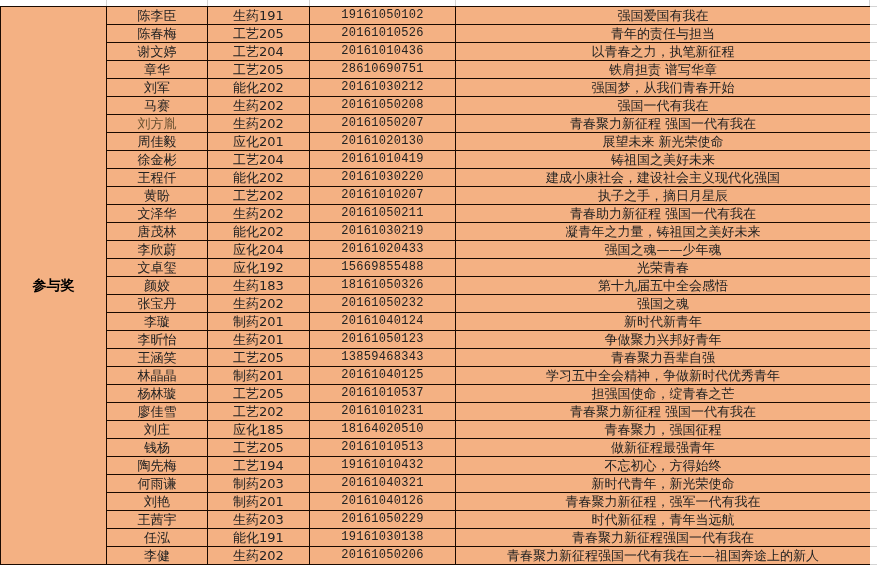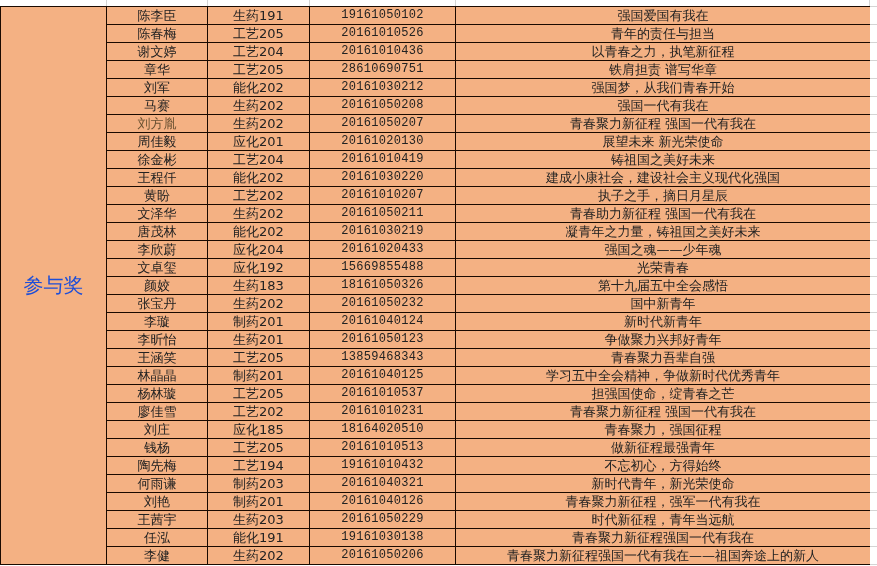--- a/index.html
+++ b/index.html
@@ -5,21 +5,21 @@
   html, body { margin: 0; padding: 0; background: #ffffff; }
   body { width: 877px; height: 566px; overflow: hidden; position: relative;
          font-family: "DejaVu Sans", "Liberation Sans", sans-serif; }
   .topstrip { position: absolute; left: 0; top: 0; width: 877px; height: 6px; background: #ffffff; }
   .topstrip .gl { position: absolute; top: 0; width: 1px; height: 6px; background: #d4d4d4; }
   .sheet { position: absolute; left: 0; top: 6px; width: 870px; }
   table { border-collapse: collapse; table-layout: fixed; width: 870px; }
   td { background: #f4b183; border: 1px solid #1a0a00; padding: 0; height: 17px;
        text-align: center; vertical-align: middle; font-size: 13px; color: #222;
        white-space: nowrap; overflow: hidden; line-height: 17px; }
-  td.award { font-size: 20px; color: #1d4ed8; border-left: 1px solid #1a0a00; }
+  td.award { font-size: 14px; color: #000000; border-left: 1px solid #1a0a00; font-weight: bold; }
   td.id { font-family: Liberation Mono, monospace; font-size: 12px; letter-spacing: 0.3px; }
   td.name.faded { color: #6b5233; text-align: center; }
   .rightgrid { position: absolute; left: 870px; top: 0; width: 7px; height: 566px; background: #ffffff; }
   .rightgrid .hl { position: absolute; left: 0; width: 7px; height: 1px; background: #d4d4d4; }
 </style>
 </head>
 <body>
 
 <div class="topstrip">
   <div class="gl" style="left:106px"></div>
@@ -133,21 +133,21 @@
         <tr>
           <td class="name">颜姣</td>
           <td class="class">生药183</td>
           <td class="id">18161050326</td>
           <td class="title">第十九届五中全会感悟</td>
         </tr>
         <tr>
           <td class="name">张宝丹</td>
           <td class="class">生药202</td>
           <td class="id">20161050232</td>
-          <td class="title">国中新青年</td>
+          <td class="title">强国之魂</td>
         </tr>
         <tr>
           <td class="name">李璇</td>
           <td class="class">制药201</td>
           <td class="id">20161040124</td>
           <td class="title">新时代新青年</td>
         </tr>
         <tr>
           <td class="name">李昕怡</td>
           <td class="class">生药201</td>

